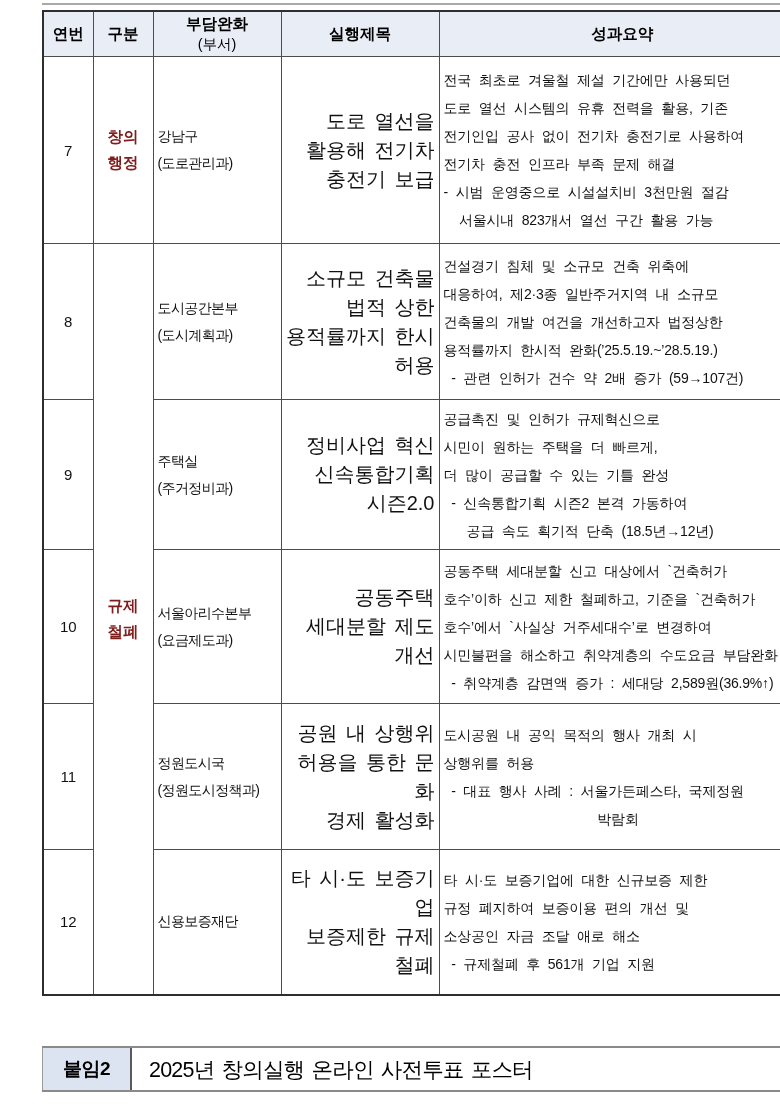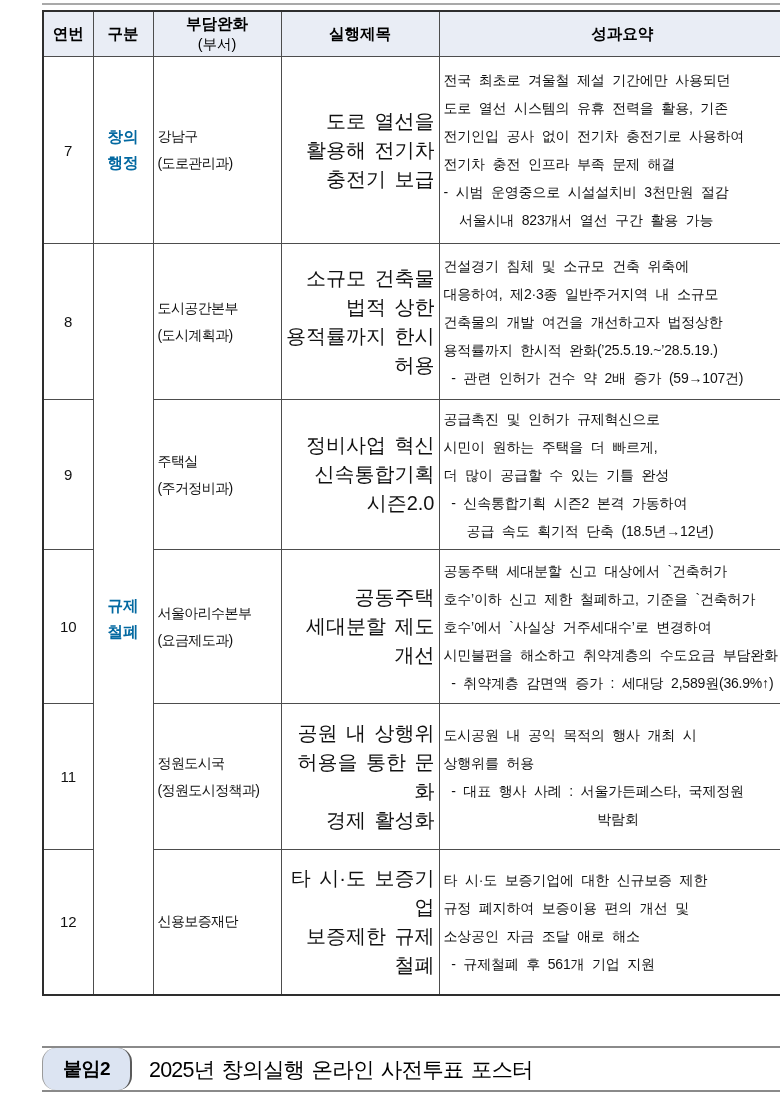--- a/index.html
+++ b/index.html
@@ -19,37 +19,37 @@
     padding:2px 4px;
     overflow:hidden;
   }
   table.main th{
     background:#e9edf5;
     font-weight:bold;font-size:15.5px;text-align:center;line-height:20px;
     color:#000;
   }
   th .sub{font-weight:normal;font-size:14.5px;}
   td.c-no{text-align:center;font-size:15px;}
-  td.c-cat{text-align:center;font-weight:bold;font-size:15.5px;line-height:26px;white-space:pre-wrap;color:#0369a1;}
+  td.c-cat{text-align:center;font-weight:bold;font-size:15.5px;line-height:26px;white-space:pre-wrap;color:#7f1d1d;}
   td.c-dept{font-size:14px;letter-spacing:-0.6px;line-height:27px;white-space:pre-wrap;padding:2px 1px;}
   td.c-title{text-align:right;font-size:20px;word-spacing:3px;line-height:29px;white-space:pre-wrap;padding:2px 5px;}
   td.c-sum{
     text-align:left;font-size:14px;word-spacing:4px;line-height:28px;
     white-space:pre-wrap;padding:4px 4px 4px 8px;letter-spacing:-0.2px;
   }
   .footer-band{
     position:absolute;left:8px;top:1046px;width:763px;height:46px;
     border-top:2px solid #8a8a8a;border-bottom:2px solid #8a8a8a;
     display:flex;align-items:stretch;background:#fff;box-sizing:border-box;
   }
   .footer-badge{
     width:87px;flex:0 0 87px;background:#dce4f2;
     border-right:2px solid #5a5a5a;border-left:1.5px solid #9a9a9a;
     display:flex;align-items:center;justify-content:center;
-    font-weight:bold;font-size:19px;color:#000;letter-spacing:-0.5px;border-radius:14px;
+    font-weight:bold;font-size:19px;color:#000;letter-spacing:-0.5px;
   }
   .footer-title{
     flex:1;display:flex;align-items:center;padding-left:17px;
     font-weight:normal;font-size:21.5px;color:#000;letter-spacing:-0.8px;word-spacing:2px;
   }
 </style>
 </head>
 <body>
 
 <div class="page">

